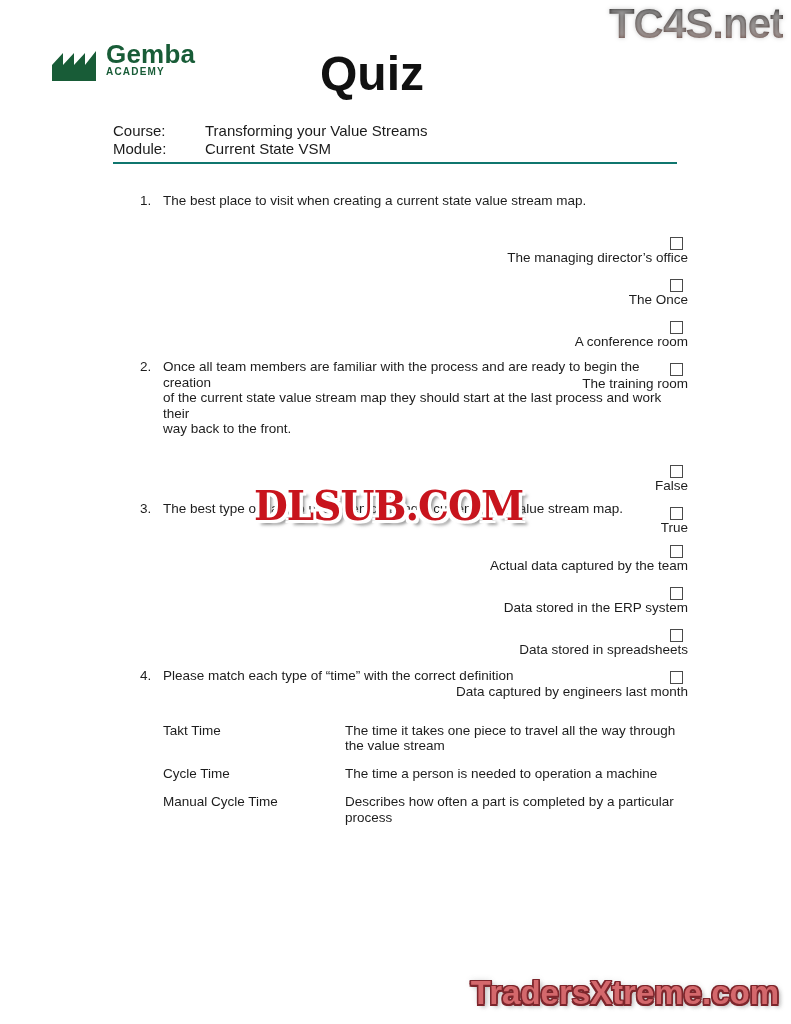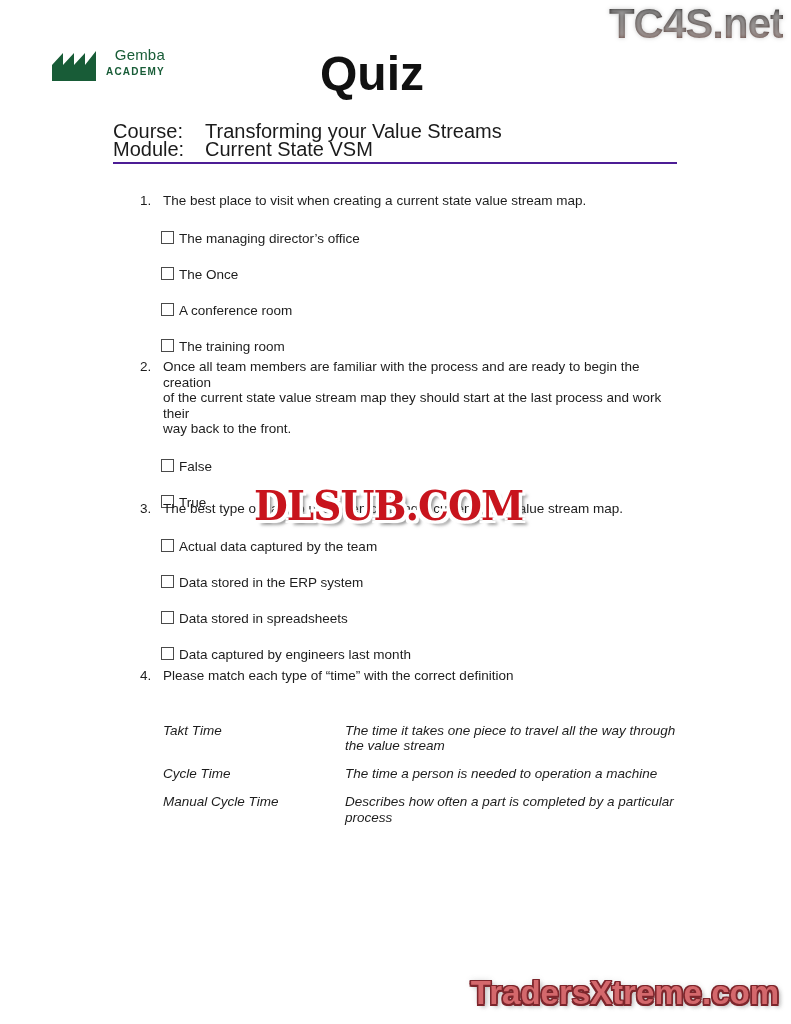--- a/index.html
+++ b/index.html
@@ -6,60 +6,60 @@
   html,body { background:#ffffff; }
   .page {
     position:relative; width:791px; height:1024px; background:#ffffff;
     font-family:"Liberation Sans", sans-serif; color:#1d1d1d; overflow:hidden;
     margin:0 auto;
   }
 
   
   .logo { position:absolute; left:52px; top:44px; display:flex; align-items:flex-start; }
   .logo-icon { width:50px; height:37px; margin-right:4px; }
-  .logo-name { font-size:15px; font-weight:normal; color:#185c37; line-height:21px; letter-spacing:0.2px;text-align:right; }
+  .logo-name { font-size:26px; font-weight:bold; color:#185c37; line-height:21px; letter-spacing:0.2px;text-align:right; }
   .logo-sub  { font-size:10px; font-weight:bold; color:#185c37; letter-spacing:1.2px; line-height:14px; }
 
   .page-title {
     position:absolute; left:0; top:46px; width:744px; text-align:center;
     font-size:48px; font-weight:bold; color:#111;
   }
 
   .wm-tc4s {
     position:absolute; top:0px; right:8px;
     font-size:42px; font-weight:bold; letter-spacing:-1px;
     background:linear-gradient(#1a1a1a 15%, #3a2a26 55%, #83544a 100%);
     -webkit-background-clip:text; background-clip:text;
     color:#2b1b18; -webkit-text-fill-color:transparent;
     text-shadow:0 0 4px rgba(190,190,190,0.8);
   }
 
   
   .course-info {
     position:absolute; left:113px; top:122px; width:564px;
-    border-bottom:2px solid #4c1d95; padding-bottom:4px;
-    font-size:20px; line-height:18px; color:#1b1b1b;
+    border-bottom:2px solid #0f766e; padding-bottom:4px;
+    font-size:15px; line-height:18px; color:#1b1b1b;
   }
   .course-row { display:flex; }
   .course-label { width:92px; flex:none; }
 
   
   .question { position:absolute; left:140px; width:548px; font-size:13.5px; line-height:15.5px; }
   .qnum  { position:absolute; left:0; top:0; }
   .qtext { margin-left:23px; white-space:pre-line; }
   .options { margin-left:21px; }
-  .option { display:flex; align-items:flex-start; margin-top:22px; height:14px; }
+  .option { display:flex; align-items:flex-end; margin-top:28px; height:14px;flex-direction:column; }
   .checkbox {
     width:13px; height:13px; border:1px solid #4a4a4a; background:#fff;
     margin-right:5px; flex:none;
   }
   .q1 { top:193px; } .q2 { top:359px; } .q3 { top:501px; } .q4 { top:668px; }
 
   
-  .match-table { margin-left:23px; margin-top:39px;font-style:italic; }
+  .match-table { margin-left:23px; margin-top:39px; }
   .match-row { display:flex; margin-bottom:12.5px; }
   .term { width:182px; flex:none; }
   .definition { width:335px; white-space:pre-line; }
 
   
   .wm-dlsub {
     position:absolute; left:254px; top:482px;
     font-family:"DejaVu Serif", serif; font-weight:bold;
     font-size:39px; letter-spacing:-1px; color:#c8141d;
     transform:scaleY(1.05);

